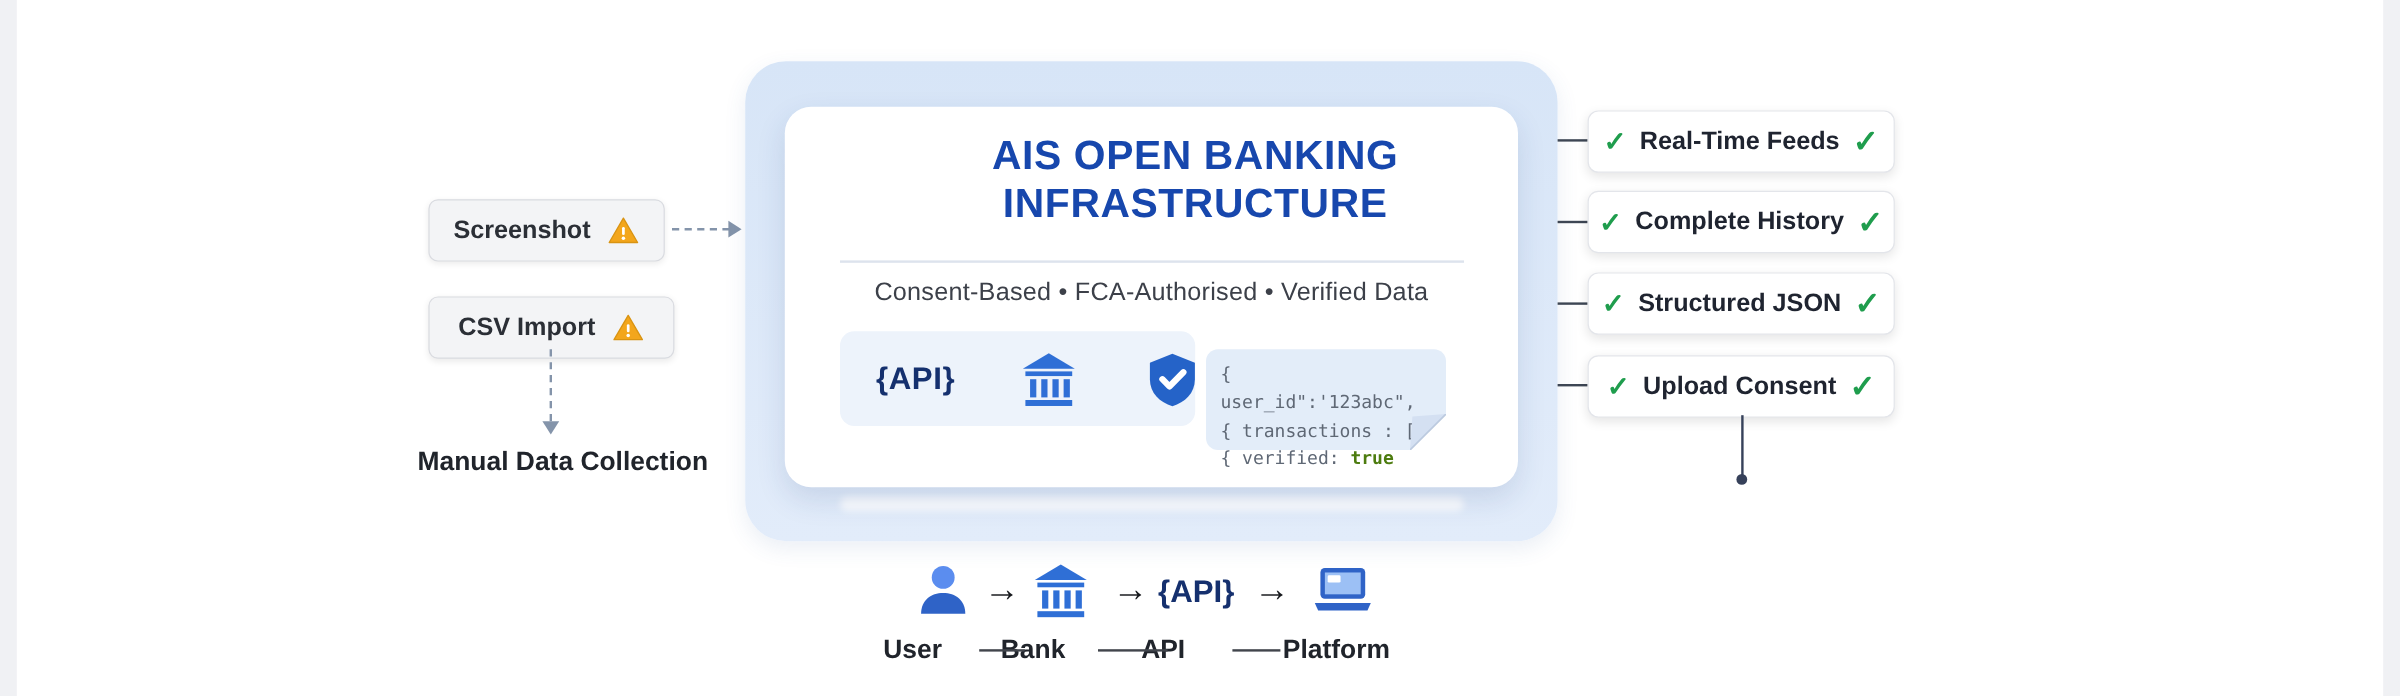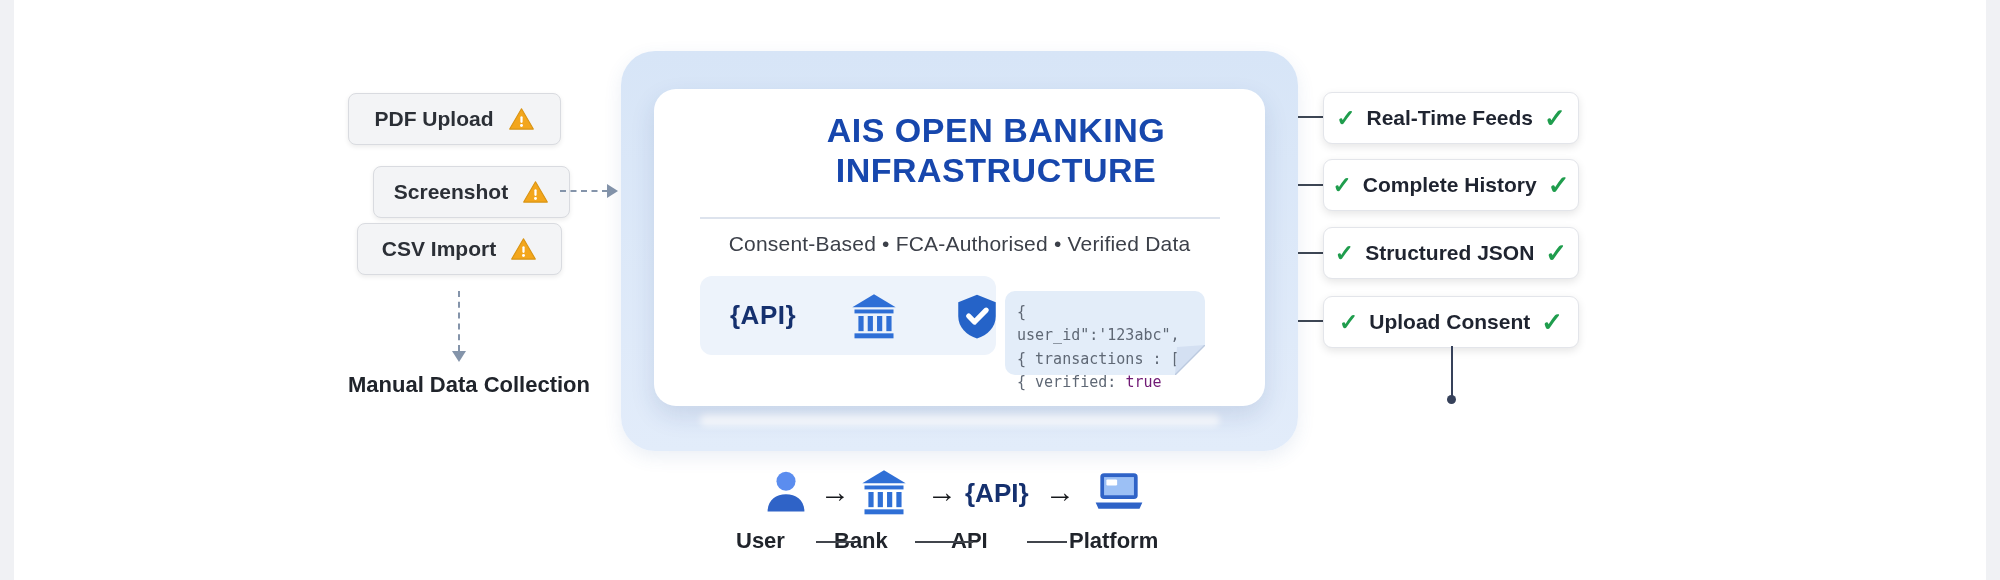--- a/index.html
+++ b/index.html
@@ -31,21 +31,21 @@
   .title{color:#1747ad;font-weight:800;font-size:34px;line-height:1.18;text-align:center;letter-spacing:.5px;}
   .divider{height:2px;background:#dde3ed;}
   .subtitle{font-size:21px;font-weight:500;color:#3c4049;text-align:center;letter-spacing:.2px;}
 
   .iconstrip{background:#edf3fb;border-radius:12px;display:flex;align-items:center;padding:0 30px;gap:52px;}
   .api-badge{font-size:26px;font-weight:800;color:#15306e;letter-spacing:.5px;}
   .bank-ico svg,.shield-ico svg{display:block;}
 
   .codebox{background:#e3edf9;border-radius:10px;padding:10px 12px;
            font-family:"DejaVu Sans Mono",monospace;font-size:15px;line-height:1.55;color:#5f6875;}
-  .code-true{color:#701a75;font-weight:400;}
+  .code-true{color:#4d7c0f;font-weight:700;}
   .fold{position:absolute;right:0;bottom:0;width:30px;height:30px;}
 
   
   .rightbox{background:#ffffff;border:1px solid #e3e5ea;border-radius:9px;
             box-shadow:0 3px 9px rgba(0,0,0,.10);
             display:flex;align-items:center;justify-content:center;gap:11px;
             font-size:21px;font-weight:700;color:#1f2430;}
   .check{color:#1f9d4d;font-weight:700;font-size:23px;}
   .check.big{font-size:26px;}
 
@@ -60,41 +60,31 @@
   .lbl-line{height:2px;background:#41454c;}
 </style>
 </head>
 <body>
 
 <div id="canvas">
 
   <div class="edge-strip" style="left:0;"></div>
   <div class="edge-strip" style="right:0;"></div>
 
-  <div class="abs srcbox" style="left:348px;top:93px;width:211px;height:50px">
-    <span>PDF Upload</span>
-    <span class="warn">
-      <svg viewBox="0 0 24 24">
-          <path d="M12 2.5 L22.5 20.5 H1.5 Z" fill="#f3a61c" stroke="#d99413" stroke-width="1" stroke-linejoin="round"></path>
-          <rect x="11" y="9" width="2" height="6" rx="1" fill="#fff"></rect>
-          <circle cx="12" cy="17.4" r="1.3" fill="#fff"></circle>
-        </svg>
-    </span>
-  </div>
-  <div class="abs srcbox" style="left:373px;top:166px;width:195px;height:50px">
+  <div class="abs srcbox" style="left:357px;top:166px;width:195px;height:50px">
     <span>Screenshot</span>
     <span class="warn">
       <svg viewBox="0 0 24 24">
           <path d="M12 2.5 L22.5 20.5 H1.5 Z" fill="#f3a61c" stroke="#d99413" stroke-width="1" stroke-linejoin="round"></path>
           <rect x="11" y="9" width="2" height="6" rx="1" fill="#fff"></rect>
           <circle cx="12" cy="17.4" r="1.3" fill="#fff"></circle>
         </svg>
     </span>
   </div>
-  <div class="abs srcbox" style="left:357px;top:223px;width:203px;height:50px">
+  <div class="abs srcbox" style="left:357px;top:247px;width:203px;height:50px">
     <span>CSV Import</span>
     <span class="warn">
       <svg viewBox="0 0 24 24">
           <path d="M12 2.5 L22.5 20.5 H1.5 Z" fill="#f3a61c" stroke="#d99413" stroke-width="1" stroke-linejoin="round"></path>
           <rect x="11" y="9" width="2" height="6" rx="1" fill="#fff"></rect>
           <circle cx="12" cy="17.4" r="1.3" fill="#fff"></circle>
         </svg>
     </span>
   </div>
 

